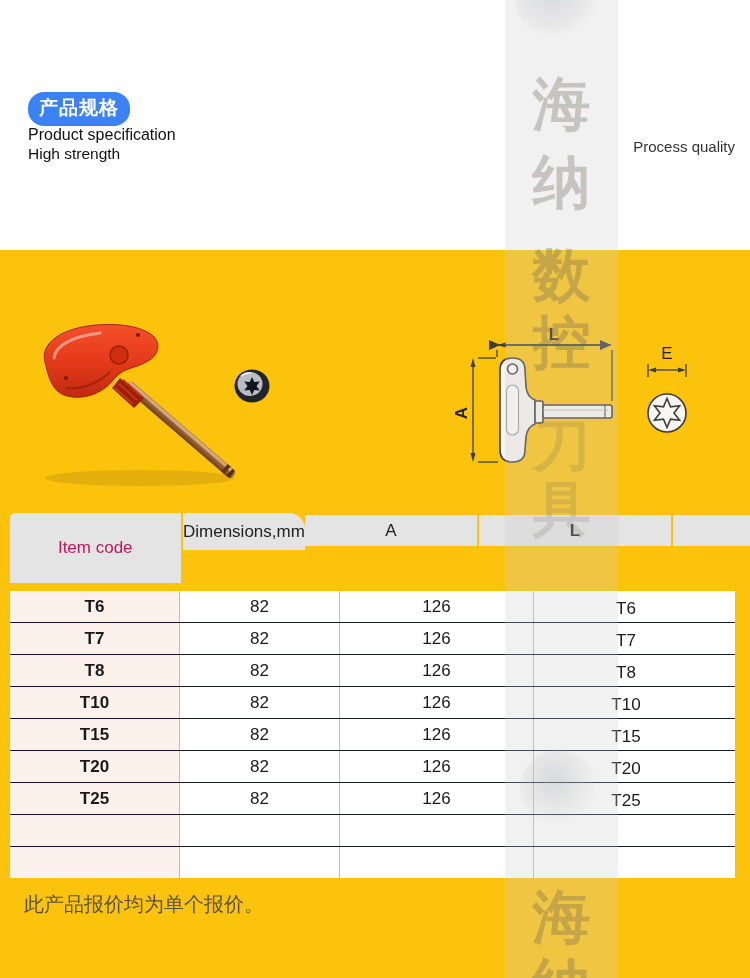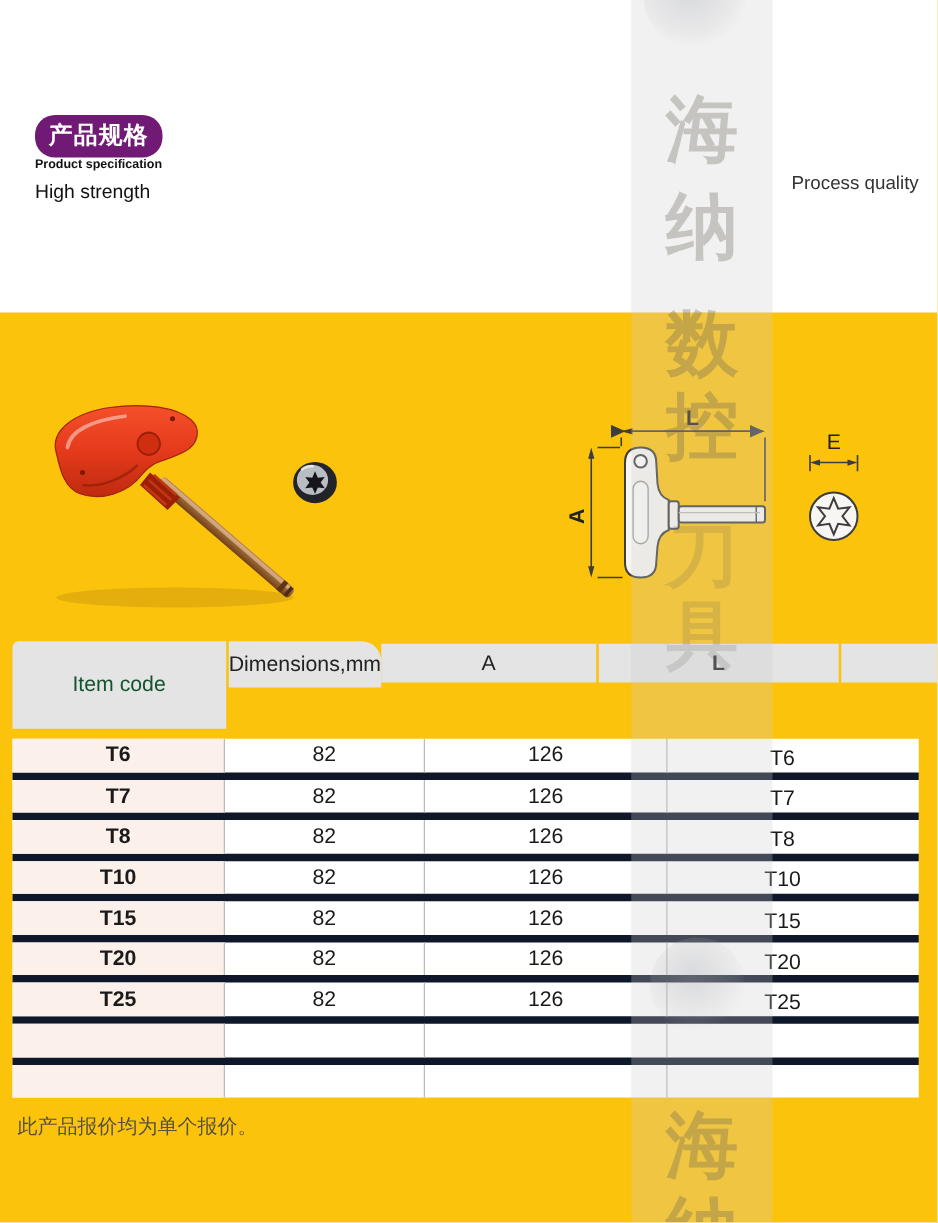--- a/index.html
+++ b/index.html
@@ -1,58 +1,58 @@
 <!DOCTYPE html>
 <html><head>
 <meta charset="utf-8">
 <style>
   html,body{margin:0;padding:0;}
   body{font-family:"Liberation Sans","DejaVu Sans",sans-serif;}
   .page{position:relative;width:750px;height:978px;background:#ffffff;overflow:hidden;margin:0 auto;}
 
   
   .top{position:absolute;left:0;top:0;width:750px;height:250px;background:#fff;}
-  .badge{position:absolute;left:28px;top:92px;background:#701a75;color:#fff;
+  .badge{position:absolute;left:28px;top:92px;background:#3b82f6;color:#fff;
          font-size:19px;font-weight:bold;padding:3px 11px 5px;letter-spacing:1px;border-radius:16px;}
-  .sub1{position:absolute;left:28px;top:126px;font-size:10px;font-weight:bold;color:#111;}
+  .sub1{position:absolute;left:28px;top:126px;font-size:16px;font-weight:normal;color:#111;}
   .sub2{position:absolute;left:28px;top:145px;font-size:15.5px;font-weight:normal;color:#111;}
   .right1{position:absolute;right:15px;top:118px;font-size:15.5px;font-weight:bold;color:#111;text-align:right;}
   .right2{position:absolute;right:15px;top:138px;font-size:15px;color:#333;text-align:right;}
 
   
   .yellow{position:absolute;left:0;top:250px;width:750px;height:728px;background:#FCC30D;}
   .prod-title{position:absolute;left:33px;top:20px;font-size:20px;font-weight:bold;color:#111;}
 
   .wrench-photo{position:absolute;left:20px;top:50px;}
   .tech-drawing{position:absolute;left:440px;top:75px;}
 
   
   .spec-table{position:absolute;left:10px;top:263px;width:725px;}
   .thead{display:flex;height:70px;}
   .item-code-cell{width:204px;background:#E4E4E4;display:flex;align-items:center;justify-content:center;
-                  font-size:17px;color:#14532d;border-radius:5px 0 0 0;}
+                  font-size:17px;color:#be185d;border-radius:5px 0 0 0;}
   .head-gap{width:3px;}
   .dims-block{width:552px;display:flex;flex-direction:row;}
   .dims-title{height:37px;background:#E4E4E4;display:flex;align-items:center;justify-content:center;
               font-size:17px;color:#222;border-radius:0 16px 0 0;}
   .dims-sub{height:31px;margin-top:2px;display:flex;}
   .sub-cell{background:#E4E4E4;display:flex;align-items:center;justify-content:center;font-size:17px;color:#222;}
   .sub-a{width:172px;}
   .sub-l{width:192px;margin-left:2px;font-weight:bold;}
   .sub-e{width:184px;margin-left:2px;}
   .tbody{margin-top:8px;height:287px;background:#fff;display:flex;flex-direction:column;}
-  .trow{flex:1;display:flex;border-bottom:6px solid #0f172a;box-sizing:border-box;}
+  .trow{flex:1;display:flex;border-bottom:1px solid #0f172a;box-sizing:border-box;}
   .trow:last-child{border-bottom:none;}
   .tcell{display:flex;align-items:center;justify-content:center;font-size:17px;color:#1a1a1a;box-sizing:border-box;}
   .tcell.c0{width:170px;background:#FCF0EA;font-weight:bold;border-right:1px solid #BBB;}
   .tcell.c1{width:160px;border-right:1px solid #BBB;}
   .tcell.c2{width:194px;border-right:1px solid #BBB;}
   .tcell.c3{width:184px;padding-top:5px;}
 
-  .note{position:absolute;left:14px;top:641px;font-size:16px;color:#55503f;}
+  .note{position:absolute;left:24px;top:641px;font-size:20px;color:#55503f;}
 
   
   .wm-band{position:absolute;left:505px;top:0;width:113px;height:978px;
            background:rgba(205,205,205,0.28);z-index:40;pointer-events:none;overflow:hidden;}
   .wm-char{position:absolute;left:50%;transform:translateX(-50%);
            font-size:58px;font-weight:bold;color:rgba(95,92,82,0.30);line-height:1;white-space:nowrap;}
   .wm-char.faint{color:rgba(95,92,82,0.17);}
   .wm-sphere{position:absolute;border-radius:50%;}
   .wm-sphere.s1{left:10px;top:-43px;width:82px;height:82px;
     background:radial-gradient(circle at 45% 40%, rgba(175,178,188,0.40), rgba(195,195,198,0.18) 55%, rgba(200,200,200,0) 72%);}

